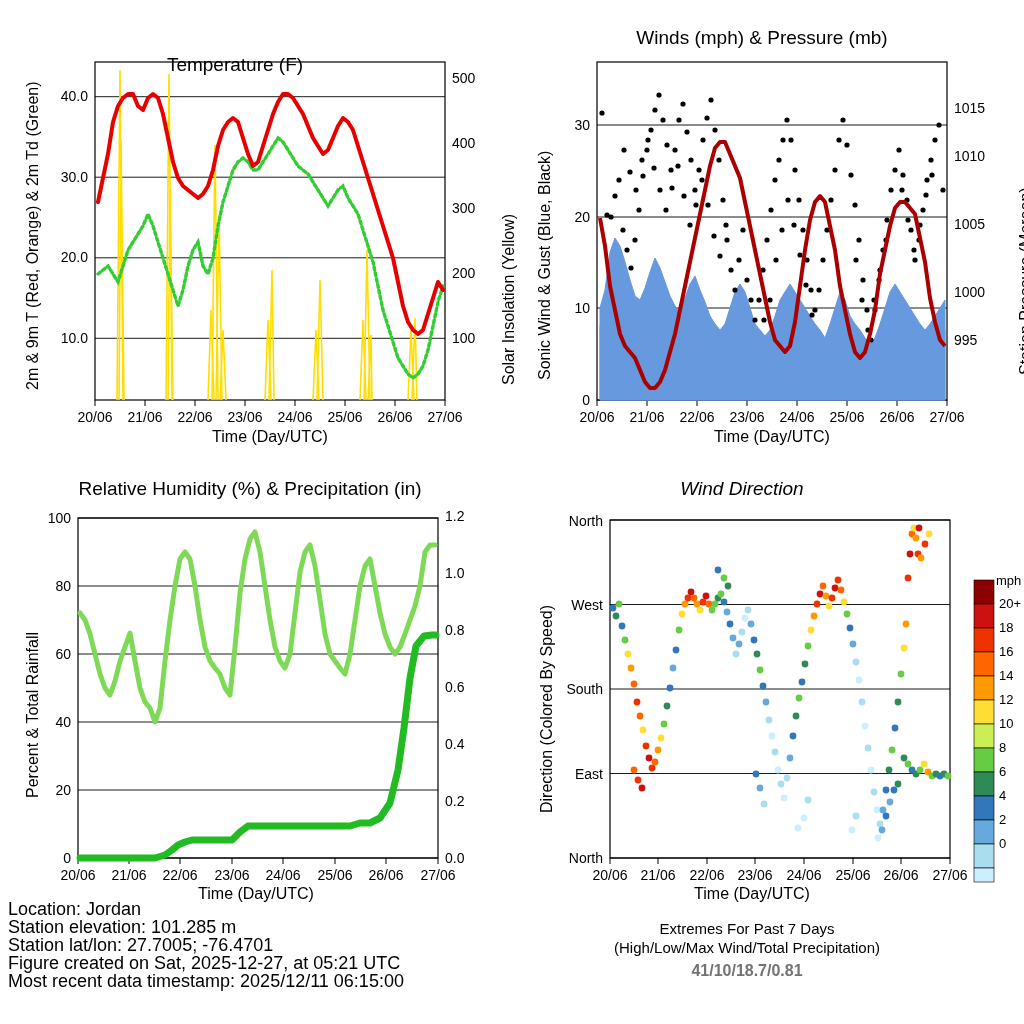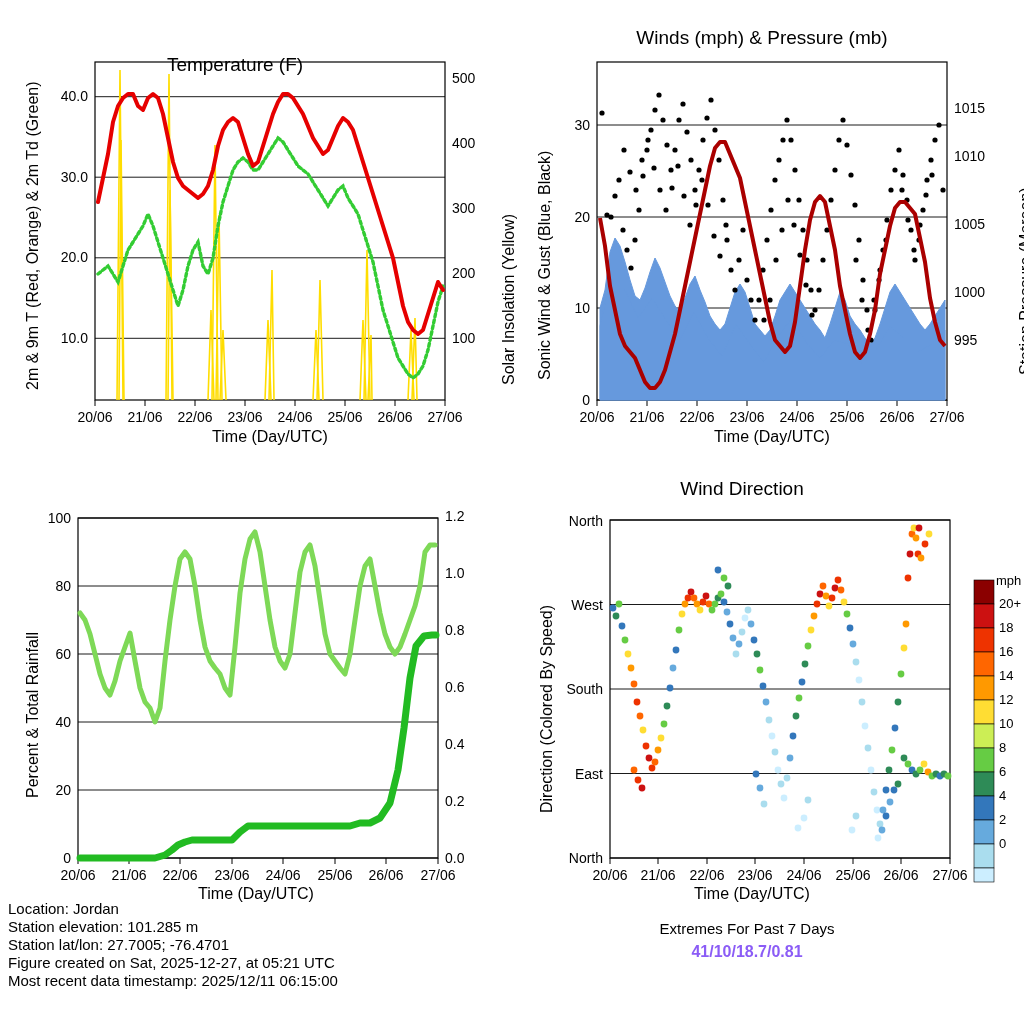--- a/index.html
+++ b/index.html
@@ -7,23 +7,23 @@
     width:1024px;height:1024px;background:#ffffff;
     font-family:"Liberation Sans", sans-serif;
     color:#000;overflow:hidden;position:relative;
   }
   .panel{position:absolute;}
   .title{font-size:19px;text-align:center;}
   .axis-label{font-size:16px;}
   .tick{font-size:14px;}
   .rot{transform-origin:0 0;}
   svg{display:block;overflow:visible;}
-  .footer{font-size:15px;line-height:18px;}
+  .footer{font-size:18px;line-height:18px;}
   .extremes{font-size:15px;text-align:center;}
-  .extremes .val{color:#8b5cf6;font-weight:bold;font-size:16px;}
+  .extremes .val{color:#737373;font-weight:bold;font-size:16px;}
   .legend-title{font-size:13px;}
   .legend-tick{font-size:13px;}
 </style>
 </head>
 <body>
 
 <div class="panel" style="left:0;top:0;width:512px;height:450px;">
   <div class="title" style="position:absolute;left:0;top:20px;width:470px;margin-top:34px;">Temperature (F)</div>
 
   <div class="axis-label rot" style="position:absolute;left:24px;top:390px;transform:rotate(-90deg);white-space:nowrap;">2m &amp; 9m T (Red, Orange) &amp; 2m Td (Green)</div>
@@ -303,20 +303,21 @@
     <text class="tick" x="285" y="422" text-anchor="middle">24/06</text>
     <text class="tick" x="335" y="422" text-anchor="middle">25/06</text>
     <text class="tick" x="385" y="422" text-anchor="middle">26/06</text>
     <text class="tick" x="435" y="422" text-anchor="middle">27/06</text>
   </svg>
 
   <div class="axis-label" style="position:absolute;left:0;top:428px;width:520px;text-align:center;">Time (Day/UTC)</div>
 </div>
 
 <div class="panel" style="left:0;top:458px;width:512px;height:440px;">
+  <div class="title" style="position:absolute;left:0;top:20px;width:500px;">Relative Humidity (%) &amp; Precipitation (in)</div>
 
   <div class="axis-label rot" style="position:absolute;left:24px;top:340px;transform:rotate(-90deg);white-space:nowrap;">Percent &amp; Total Rainfall</div>
 
   <svg width="512" height="440">
     <rect x="78" y="60" width="360" height="340" fill="none" stroke="#000" stroke-width="1.2"></rect>
     <g stroke="#000" stroke-width="0.9">
       <line x1="78" y1="400" x2="438" y2="400"></line>
       <line x1="78" y1="332" x2="438" y2="332"></line>
       <line x1="78" y1="264" x2="438" y2="264"></line>
       <line x1="78" y1="196" x2="438" y2="196"></line>
@@ -370,21 +371,21 @@
     <text class="tick" x="283" y="422" text-anchor="middle">24/06</text>
     <text class="tick" x="335" y="422" text-anchor="middle">25/06</text>
     <text class="tick" x="386" y="422" text-anchor="middle">26/06</text>
     <text class="tick" x="438" y="422" text-anchor="middle">27/06</text>
   </svg>
 
   <div class="axis-label" style="position:absolute;left:0;top:427px;width:512px;text-align:center;">Time (Day/UTC)</div>
 </div>
 
 <div class="panel" style="left:512px;top:458px;width:512px;height:440px;">
-  <div class="title" style="position:absolute;left:0;top:20px;width:460px;">Wind Direction</div>
+  <div class="title" style="position:absolute;left:0;top:20px;width:460px;font-style:italic;">Wind Direction</div>
 
   <div class="axis-label rot" style="position:absolute;left:26px;top:355px;transform:rotate(-90deg);white-space:nowrap;">Direction (Colored By Speed)</div>
 
   <svg width="512" height="440">
     <rect x="98" y="62" width="340" height="338" fill="none" stroke="#000" stroke-width="1.2"></rect>
     <g stroke="#000" stroke-width="0.9">
       <line x1="98" y1="62" x2="438" y2="62"></line>
       <line x1="98" y1="146.5" x2="438" y2="146.5"></line>
       <line x1="98" y1="231" x2="438" y2="231"></line>
       <line x1="98" y1="315.5" x2="438" y2="315.5"></line>
@@ -596,14 +597,15 @@
 <div class="footer" style="position:absolute;left:8px;top:900px;width:480px;">
   <div>Location: Jordan</div>
   <div>Station elevation: 101.285 m</div>
   <div>Station lat/lon: 27.7005; -76.4701</div>
   <div>Figure created on Sat, 2025-12-27, at 05:21 UTC</div>
   <div>Most recent data timestamp: 2025/12/11 06:15:00</div>
 </div>
 
 <div class="extremes" style="position:absolute;left:512px;top:920px;width:470px;">
   <div>Extremes For Past 7 Days</div>
+  <div style="margin-top:2px;">(High/Low/Max Wind/Total Precipitation)</div>
   <div class="val" style="margin-top:6px;">41/10/18.7/0.81</div>
 </div>
 
 </body></html>

